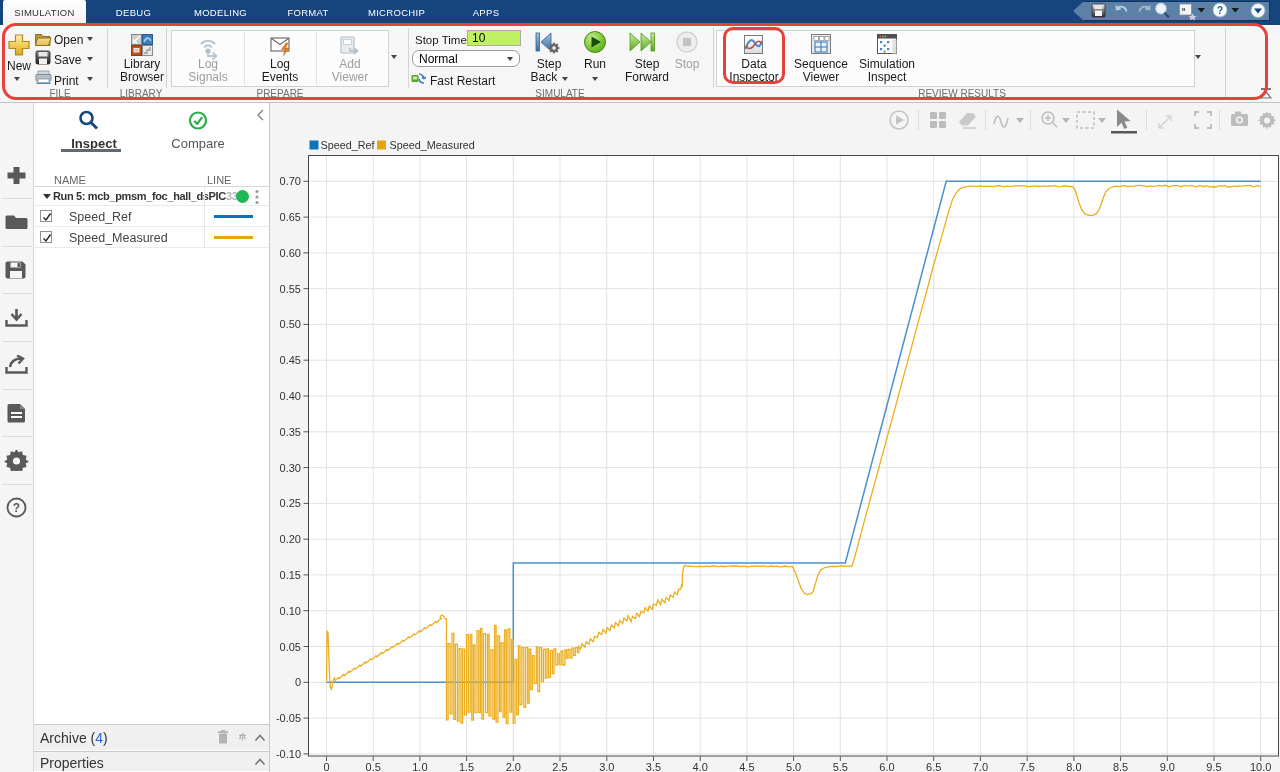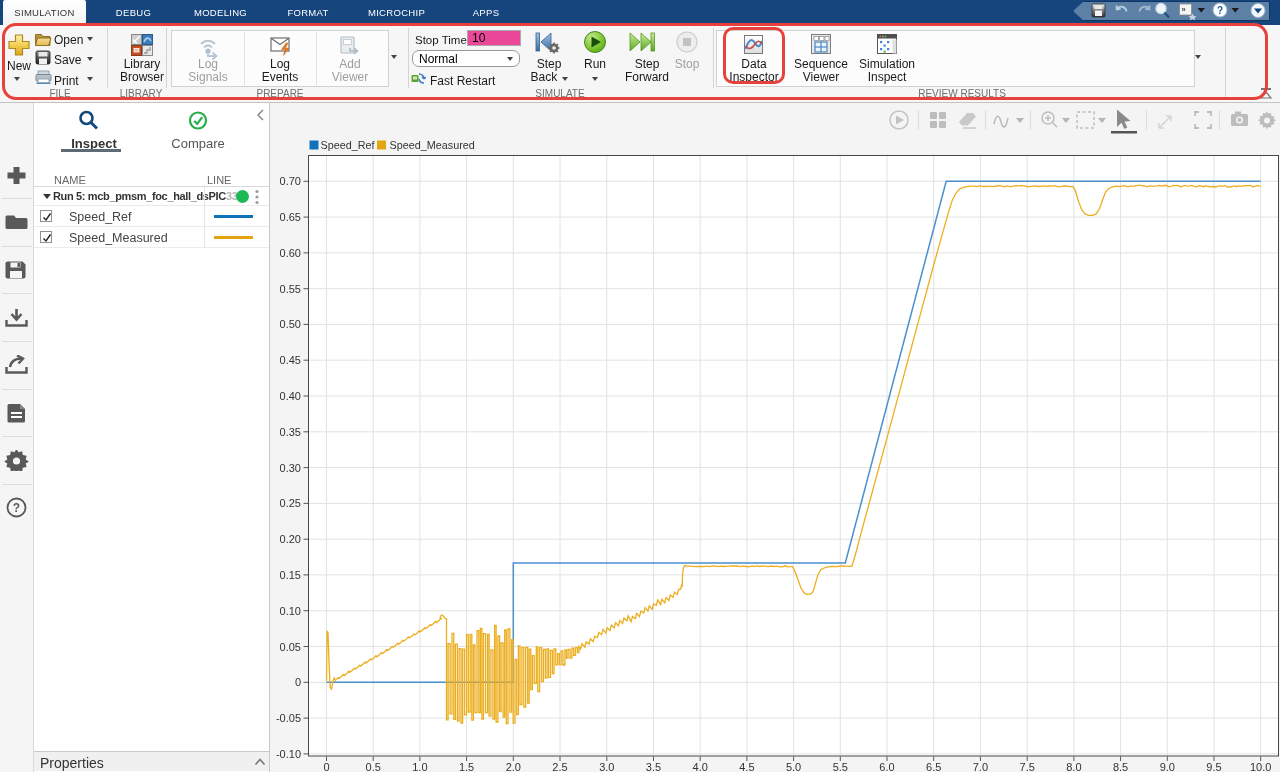--- a/index.html
+++ b/index.html
@@ -164,21 +164,21 @@
 </g>
     </svg>
   <div class="ritem rdis" style="left:180px;top:33px;width:56px;">Log<br><span>Signals</span></div>
   <div class="ritem" style="left:252px;top:33px;width:56px;">Log<br><span>Events</span></div>
   <div class="ritem rdis" style="left:322px;top:33px;width:56px;">Add<br><span>Viewer</span></div>
   <div class="dd" style="left:391px;top:30px;"></div>
   <div class="seclabel" style="left:280px;">PREPARE</div>
   <div class="vdiv" style="left:408px;"></div>
 
   <div class="abs" style="left:415px;top:8.5px;font-size:11.5px;color:#1a1a1a;">Stop Time</div>
-  <div class="abs" style="left:467px;top:5px;width:54px;height:16px;background:#ec4899;border:1px solid #ababab;font-size:12px;line-height:15px;padding-left:4px;">10</div>
+  <div class="abs" style="left:467px;top:5px;width:54px;height:16px;background:#bef264;border:1px solid #ababab;font-size:12px;line-height:15px;padding-left:4px;">10</div>
   <div class="abs" style="left:412px;top:25px;width:108px;height:17px;background:#fff;border:1px solid #9a9a9a;border-radius:7px;font-size:12px;line-height:16px;padding-left:6px;">Normal<span style="position:absolute;right:6px;top:6px;" class="arrow-dn"></span></div>
   <svg class="abs" style="left:411px;top:46px;" width="15" height="15" viewBox="0 0 15 15">
 <rect x="0.5" y="4" width="7" height="7" rx="1" fill="#5aa32c"></rect>
 <rect x="2" y="5.5" width="4" height="3" fill="#cfe6b8"></rect>
 <path d="M8 3 a5 5 0 0 1 5 5 m0 0 l2 -2 m-2 2 l-2 -2 M13 12 a5 5 0 0 1 -5 -4" stroke="#3e7fc1" stroke-width="1.6" fill="none"></path>
     </svg>
   <div class="abs rlbl" style="left:430px;top:49px;">Fast Restart</div>
 
   <svg class="abs" style="left:530px;top:6px;" width="180" height="50" viewBox="0 0 180 50">
 <defs>
@@ -361,20 +361,34 @@
     <span class="cb" style="color:transparent;">
         <svg width="10" height="10" viewBox="0 0 10 10" style="position:absolute;left:0.5px;top:0.5px;">
           <path d="M1.5 5.5 L4 8 L8.5 1.5" fill="none" stroke="#222" stroke-width="1.4"></path>
         </svg>
       </span>
     <span style="position:absolute;left:35px;top:4px;font-size:12.5px;color:#444;">Speed_Measured</span>
     <span style="position:absolute;left:180px;top:9px;width:39px;height:3px;background:#e3a612;"></span>
   </div>
   <div class="abs" style="left:170px;top:84px;width:1px;height:61px;background:#e6e6e6;"></div>
 
+  <div id="archbar">
+    <span style="position:absolute;left:6px;top:5px;font-size:14px;color:#333;">Archive (<span style="color:#2a64d9;">4</span>)</span>
+    <svg class="abs" style="left:184px;top:5px;" width="10" height="14" viewBox="0 0 10 14">
+        <rect x="1" y="3.5" width="8" height="10" rx="0.5" fill="#b3b3b3"></rect>
+        <rect x="0" y="1.2" width="10" height="1.8" fill="#b3b3b3"></rect>
+        <rect x="3" y="0" width="4" height="1.5" fill="#b3b3b3"></rect>
+      </svg>
+    <svg class="abs" style="left:204px;top:8px;" width="9" height="9" viewBox="0 0 16 16">
+        <path fill="#a9a9a9" d="M8 4.5 a3.5 3.5 0 1 0 0 7 a3.5 3.5 0 0 0 0-7 M8 6 a2 2 0 1 1 0 4 a2 2 0 0 1 0-4 M6.8 0.5 h2.4 l0.3 2 a6 6 0 0 1 1.5 0.9 l1.9-0.8 l1.2 2.1 l-1.6 1.3 a6 6 0 0 1 0 1.7 l1.6 1.3 l-1.2 2.1 l-1.9-0.8 a6 6 0 0 1-1.5 0.9 l-0.3 2 h-2.4 l-0.3-2 a6 6 0 0 1-1.5-0.9 l-1.9 0.8 l-1.2-2.1 l1.6-1.3 a6 6 0 0 1 0-1.7 l-1.6-1.3 l1.2-2.1 l1.9 0.8 a6 6 0 0 1 1.5-0.9 Z"></path>
+      </svg>
+    <svg style="position:absolute;left:220px;top:9px;" width="12" height="8" viewBox="0 0 12 8">
+        <path d="M1.5 6.5 L6 1.5 L10.5 6.5" stroke="#777" stroke-width="1.6" fill="none"></path>
+      </svg>
+  </div>
   <div id="propbar">
     <span style="position:absolute;left:6px;top:3px;font-size:14px;color:#333;">Properties</span>
     <svg style="position:absolute;left:220px;top:6px;" width="12" height="8" viewBox="0 0 12 8">
         <path d="M1.5 6.5 L6 1.5 L10.5 6.5" stroke="#777" stroke-width="1.6" fill="none"></path>
       </svg>
   </div>
 </div>
 
 <div id="chartpane" class="abs"></div>
 <svg class="abs" style="left:270px;top:103px;z-index:5;" width="1010" height="669" viewBox="270 103 1010 669">

